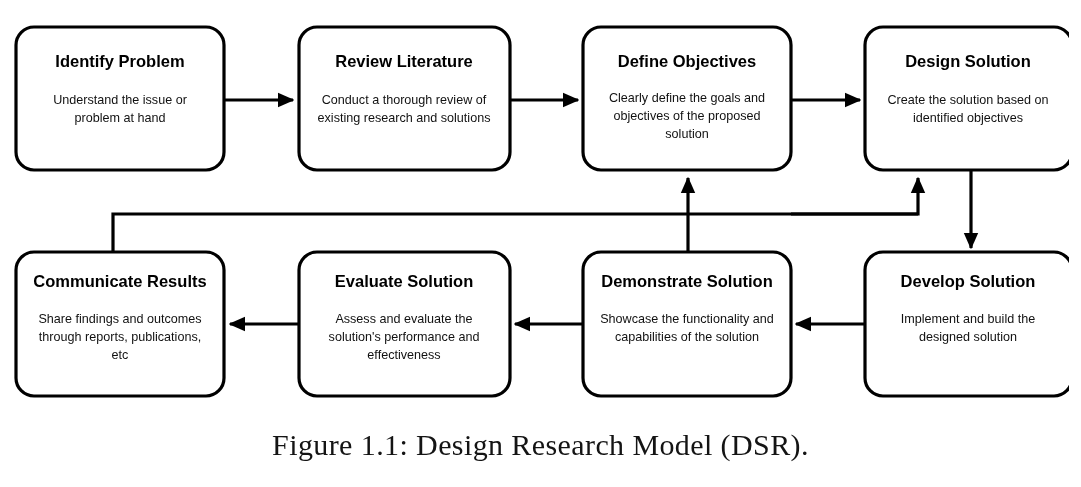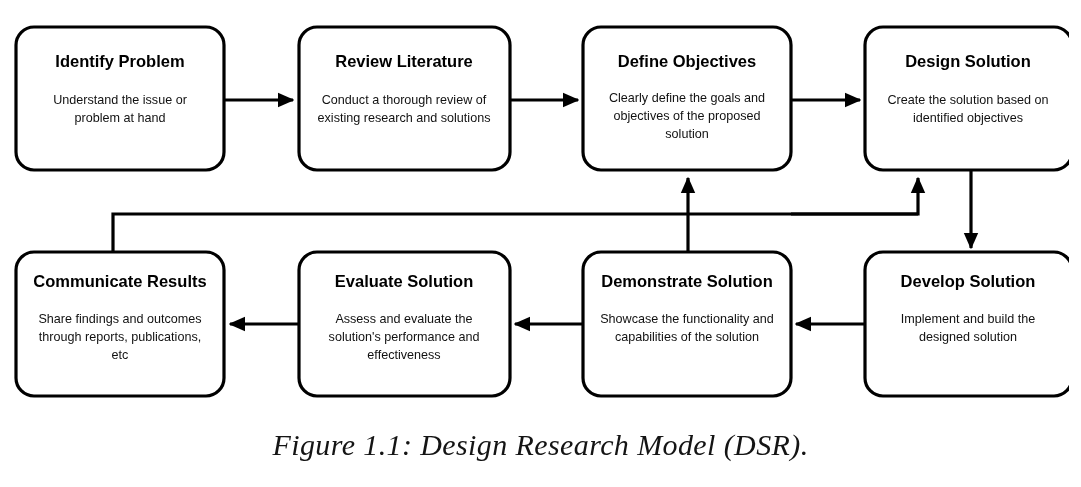--- a/index.html
+++ b/index.html
@@ -54,21 +54,20 @@
     position: absolute;
     left: 0;
     top: 428px;
     width: 1081px;
     text-align: center;
     font-family: "Liberation Serif", serif;
     font-size: 30px;
     color: #141414;
     letter-spacing: 0.4px;
     white-space: nowrap;
-    font-style: italic;
   }
 </style>
 </head>
 <body>
 
 <div id="page">
 
   <svg id="flow" viewBox="0 0 1081 410">
     <defs>
       <marker id="arrow" viewBox="0 0 10 10" refX="9.2" refY="5" markerWidth="5.2" markerHeight="5.2" orient="auto-start-reverse" markerUnits="strokeWidth">

